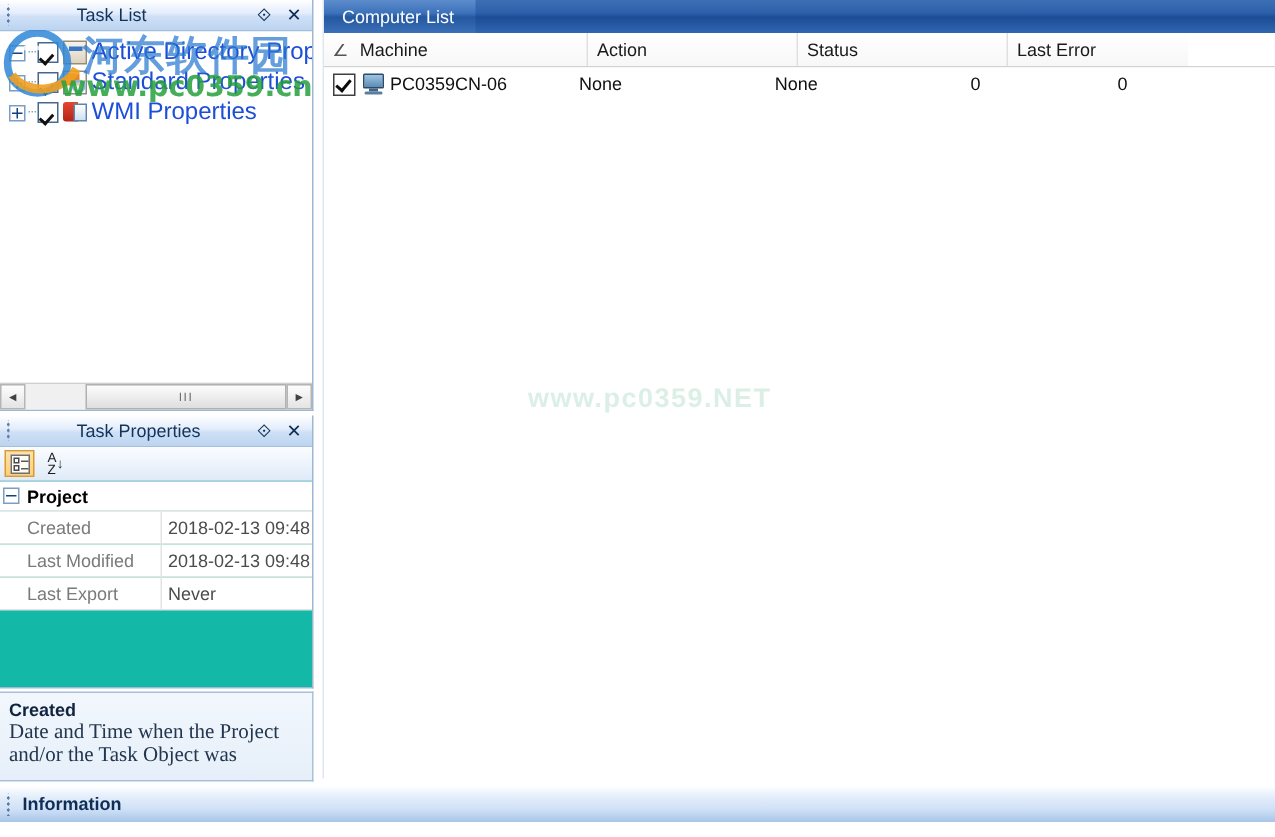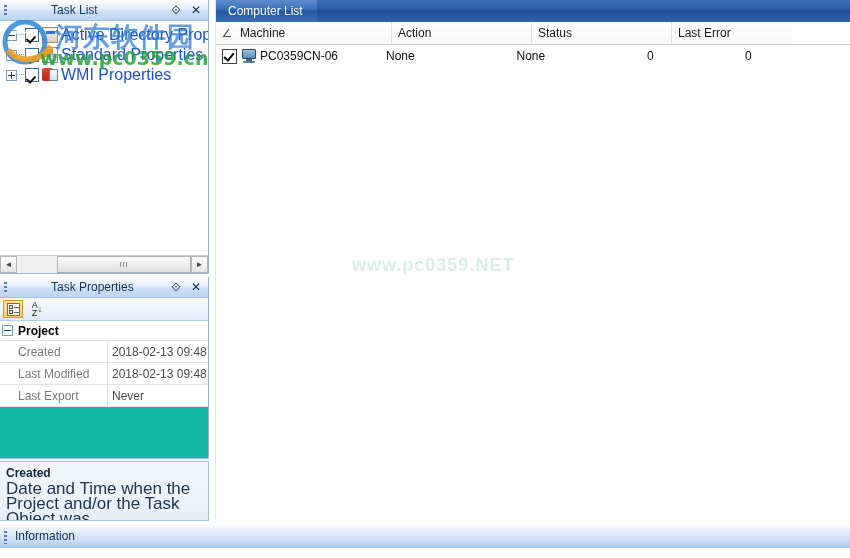--- a/index.html
+++ b/index.html
@@ -391,37 +391,39 @@
     padding: 4px 6px;
     overflow: hidden;
   }
   #prop-help .hh {
     font-weight: bold;
     font-size: 12px;
     color: #10243f;
     line-height: 15px;
   }
   #prop-help .hb {
-    font-size: 17px;
+    font-size: 14px;
     color: #23364f;
     line-height: 15px;
+    font-family: Liberation Serif, serif;
   }
 
   
   #info-bar {
     position: absolute;
     left: 0px;
     top: 523px;
     width: 850px;
     height: 25px;
     box-sizing: border-box;
     background: linear-gradient(to bottom, #ffffff 0%, #e4eefb 30%, #cfe0f6 65%, #a8c5e8 100%);
     display: flex;
     align-items: center;
     border-top: 1px solid #ffffff;
+    font-weight: bold;
   }
   #info-bar .grip { height: 15px; }
   #info-bar .panel-title { font-size: 12px; color: #0f2e57; }
 
   
   #doc-pane {
     position: absolute;
     left: 215px;
     top: 0px;
     width: 635px;

